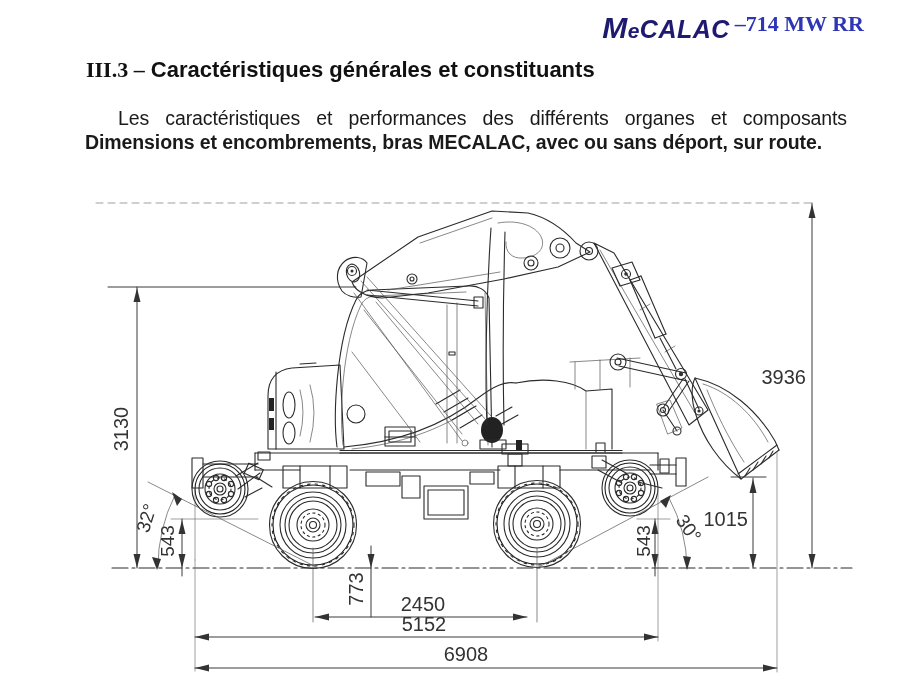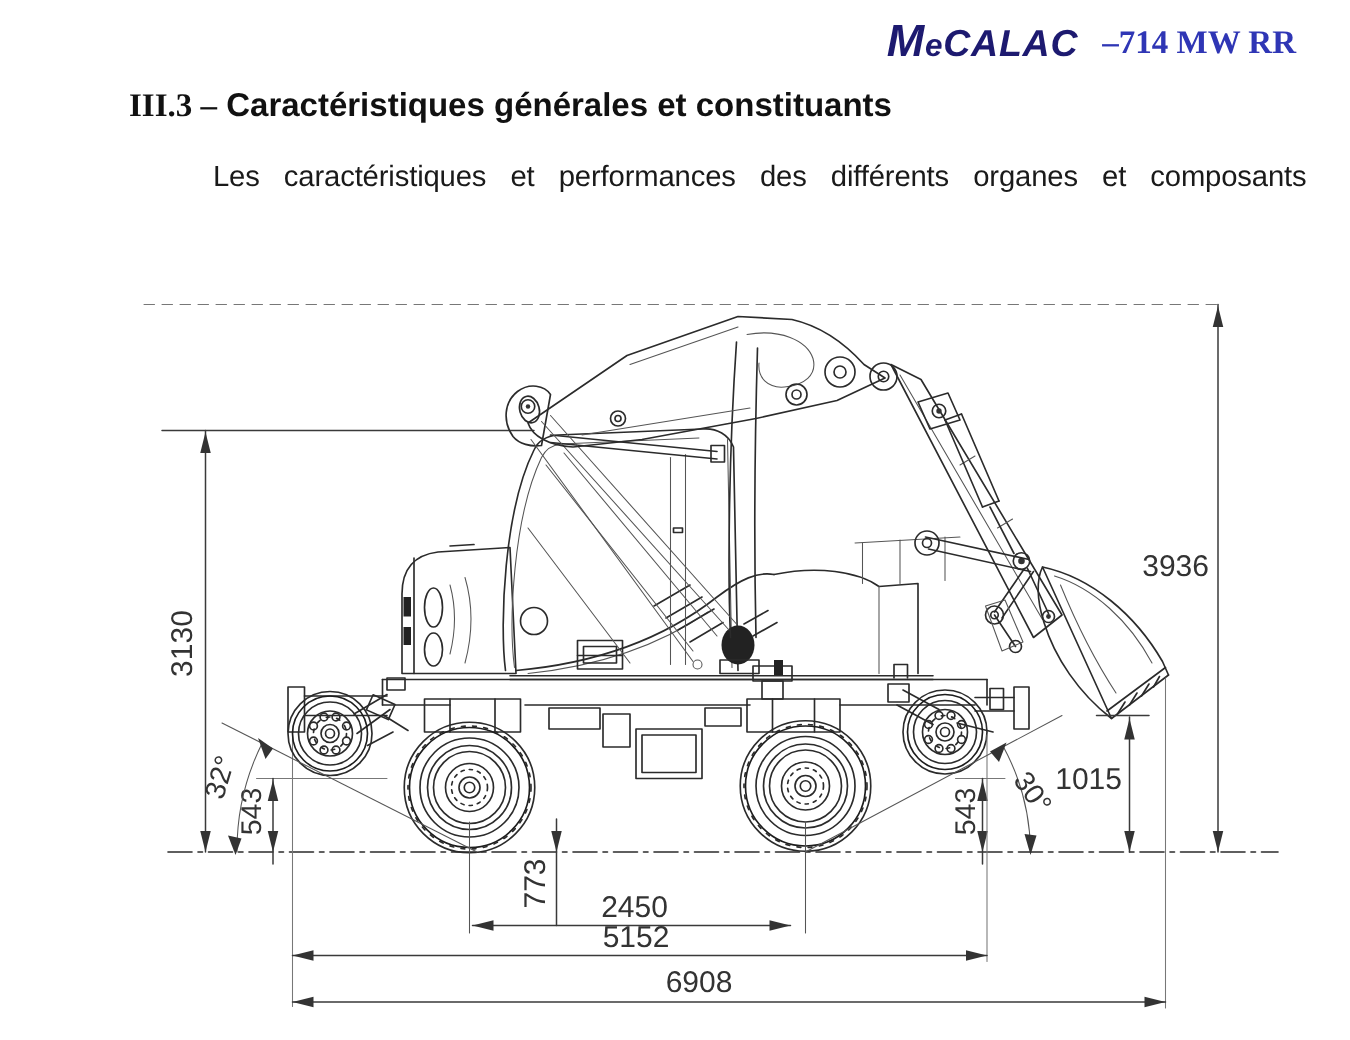--- a/index.html
+++ b/index.html
@@ -1,35 +1,35 @@
 <!DOCTYPE html>
 <html><head>
 <meta charset="utf-8">
 <style>
   html,body{margin:0;padding:0;}
   body{
     width:900px;height:693px;position:relative;background:#ffffff;
     font-family:"Liberation Sans",sans-serif;overflow:hidden;
   }
   .logo{
-    position:absolute;top:11px;right:36px;display:flex;align-items:center;
+    position:absolute;top:11px;right:36px;display:flex;align-items:flex-start;
     white-space:nowrap;
   }
   .logo .brand{font-style:italic;font-weight:800;color:#1d1a70;letter-spacing:.5px;}
   .logo .brand-m{font-size:30px;}
   .logo .brand-e{font-size:21px;}
   .logo .brand-rest{font-size:25px;}
-  .logo .model{font-family:"Liberation Serif",serif;font-weight:700;font-size:22px;color:#2f36b5;margin-left:16px;}
+  .logo .model{font-family:"Liberation Serif",serif;font-weight:700;font-size:22px;color:#2f36b5;margin-left:5px;}
   .heading{
     position:absolute;left:86px;top:57px;font-size:22px;font-weight:700;color:#111;
     white-space:nowrap;
   }
   .heading .prefix{font-family:"Liberation Serif",serif;font-weight:700;text-align:right;}
   .paragraph{
-    position:absolute;left:84px;top:107px;width:787px;
+    position:absolute;left:60px;top:107px;width:787px;
     font-size:19.5px;line-height:23.5px;color:#1a1a1a;letter-spacing:-0.1px;
   }
   .p-line{text-align:justify;}
   .p-line.justify-full{text-align-last:justify;}
   .p-line.indent{text-indent:58px;}
   .p-line.caption{font-weight:700;text-align:center;text-align-last:center;}
   .drawing{position:absolute;left:0;top:0;width:900px;height:693px;}
   
   .drawing path,.drawing line,.drawing circle,.drawing rect,.drawing ellipse,.drawing polyline{
     stroke:#2b2b2b;fill:none;stroke-width:1.1;stroke-linecap:round;stroke-linejoin:round;
@@ -48,20 +48,21 @@
 
 <div class="logo">
   <span class="brand"><span class="brand-m">M</span><span class="brand-e">e</span><span class="brand-rest">CALAC</span></span>
   <span class="model">–714 MW RR</span>
 </div>
 
 <div class="heading"><span class="prefix">III.3 –</span><span> Caractéristiques générales et constituants</span></div>
 
 <div class="paragraph">
   <div class="p-line justify-full indent">Les caractéristiques et performances des différents organes et composants</div>
+  <div class="p-line caption">Dimensions et encombrements, bras MECALAC, avec ou sans déport, sur route.</div>
 </div>
 
 <svg class="drawing" viewBox="0 0 900 693">
 
   <g>
     <line x1="96" y1="203" x2="812" y2="203" class="xthin" stroke-dasharray="7 5"></line>
     <line x1="112" y1="568" x2="852" y2="568" stroke="#444" stroke-width="1" stroke-dasharray="16 4 3 4"></line>
     <line x1="108" y1="287" x2="356" y2="287" class="dim"></line>
   </g>
 

